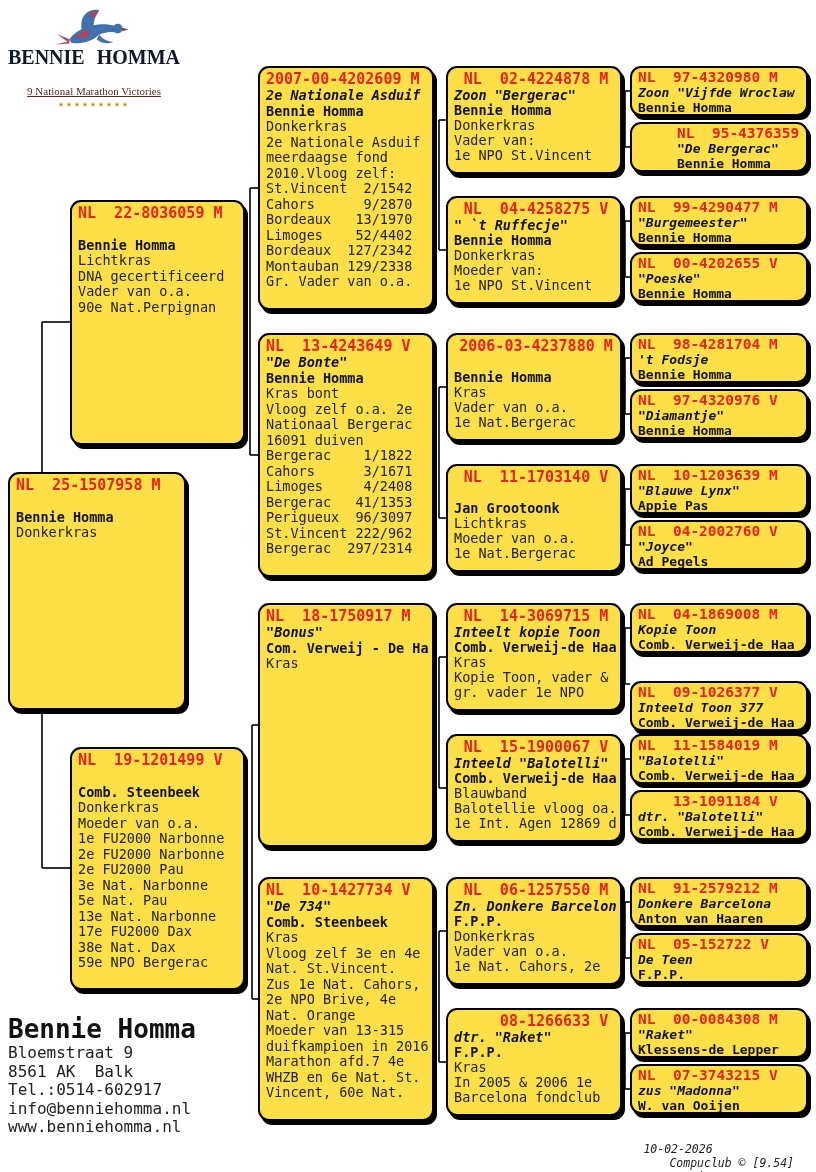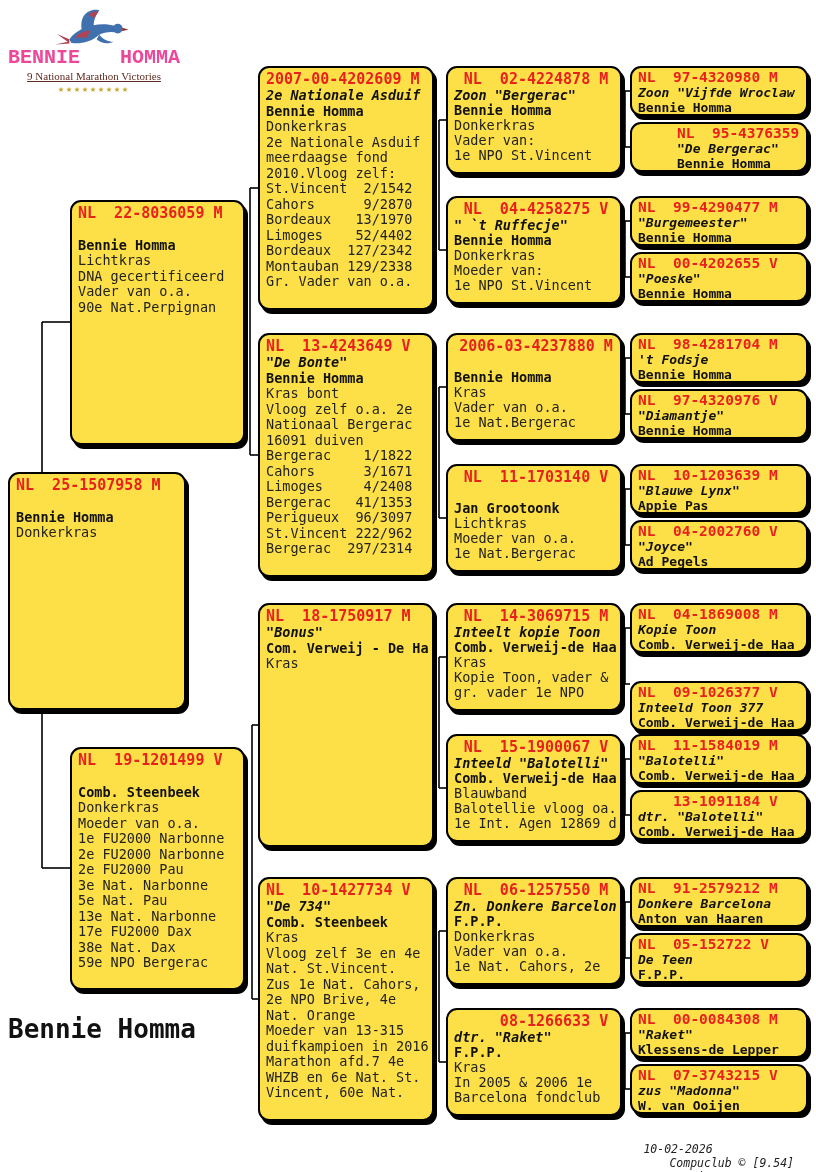--- a/index.html
+++ b/index.html
@@ -6,24 +6,24 @@
   body{width:816px;height:1172px;font-family:"DejaVu Sans Mono",monospace;color:#1c1c1c;}
   .page{position:relative;width:816px;height:1172px;overflow:hidden;background:#fff;}
 
   
   .title{position:absolute;left:180px;top:5px;width:470px;text-align:center;
          font-family:"Liberation Sans",sans-serif;font-size:22px;color:#111;
          letter-spacing:0.2px;white-space:pre;}
   .logo{position:absolute;left:6px;top:4px;width:176px;text-align:center;}
   .logo .bird{position:relative;height:44px;}
   .logo .names{display:flex;justify-content:space-between;align-items:flex-start;
-         font-family:Liberation Mono, monospace;font-weight:bold;font-size:20px;
-         color:#ec4899;margin-top:-2px;padding:0 2px;}
+         font-family:Liberation Serif, serif;font-weight:bold;font-size:20px;
+         color:#0f172a;margin-top:-2px;padding:0 2px;}
   .logo .subtitle{font-family:"Liberation Serif",serif;font-size:11px;color:#5d2a20;
-         text-decoration:underline;margin-top:1px;white-space:pre;}
+         text-decoration:underline;margin-top:16px;white-space:pre;}
   .logo .stars{font-size:10px;letter-spacing:2px;color:var(--star-gold,#c9a227);margin-top:1px;}
 
   
   .pbox{position:absolute;background:#fde047;border:2px solid #000;border-radius:11px;
         box-shadow:3px 4px 0 0 #000;box-sizing:border-box;padding:3px 2px 0 6px;overflow:hidden;}
   .ring{font-weight:bold;color:var(--ring-red,#e8211d);font-size:15px;line-height:17px;white-space:pre;}
   .pname{font-weight:bold;font-style:italic;font-size:13.5px;line-height:15.5px;min-height:15.5px;white-space:pre;color:#111;}
   .owner{font-weight:bold;font-size:13.5px;line-height:15.5px;min-height:15.5px;white-space:pre;color:#111;}
   .bline{font-size:13.5px;line-height:15.5px;color:#222;white-space:pre;}
   .pbox.sm{padding-top:1px;}
@@ -347,20 +347,27 @@
       </div>
       <div class="pbox sm" style="left: 630px; top: 1064px; width: 178px; height: 50px;">
         <div class="ring">NL  07-3743215 V</div>
         <div class="pname">zus "Madonna"</div>
         <div class="owner">W. van Ooijen</div>
       </div>
     </div>
 
   <div class="contact">
     <div class="cname">Bennie Homma</div>
+    <div id="contact-lines">
+        <div class="cline">Bloemstraat 9</div>
+        <div class="cline">8561 AK  Balk</div>
+        <div class="cline">Tel.:0514-602917</div>
+        <div class="cline">info@benniehomma.nl</div>
+        <div class="cline">www.benniehomma.nl</div>
+      </div>
   </div>
 
   <div class="footer">
     <span>10-02-2026</span>
     <span>Compuclub © [9.54]</span>
     <span>Bennie Homma</span>
   </div>
 
 </div>
 

